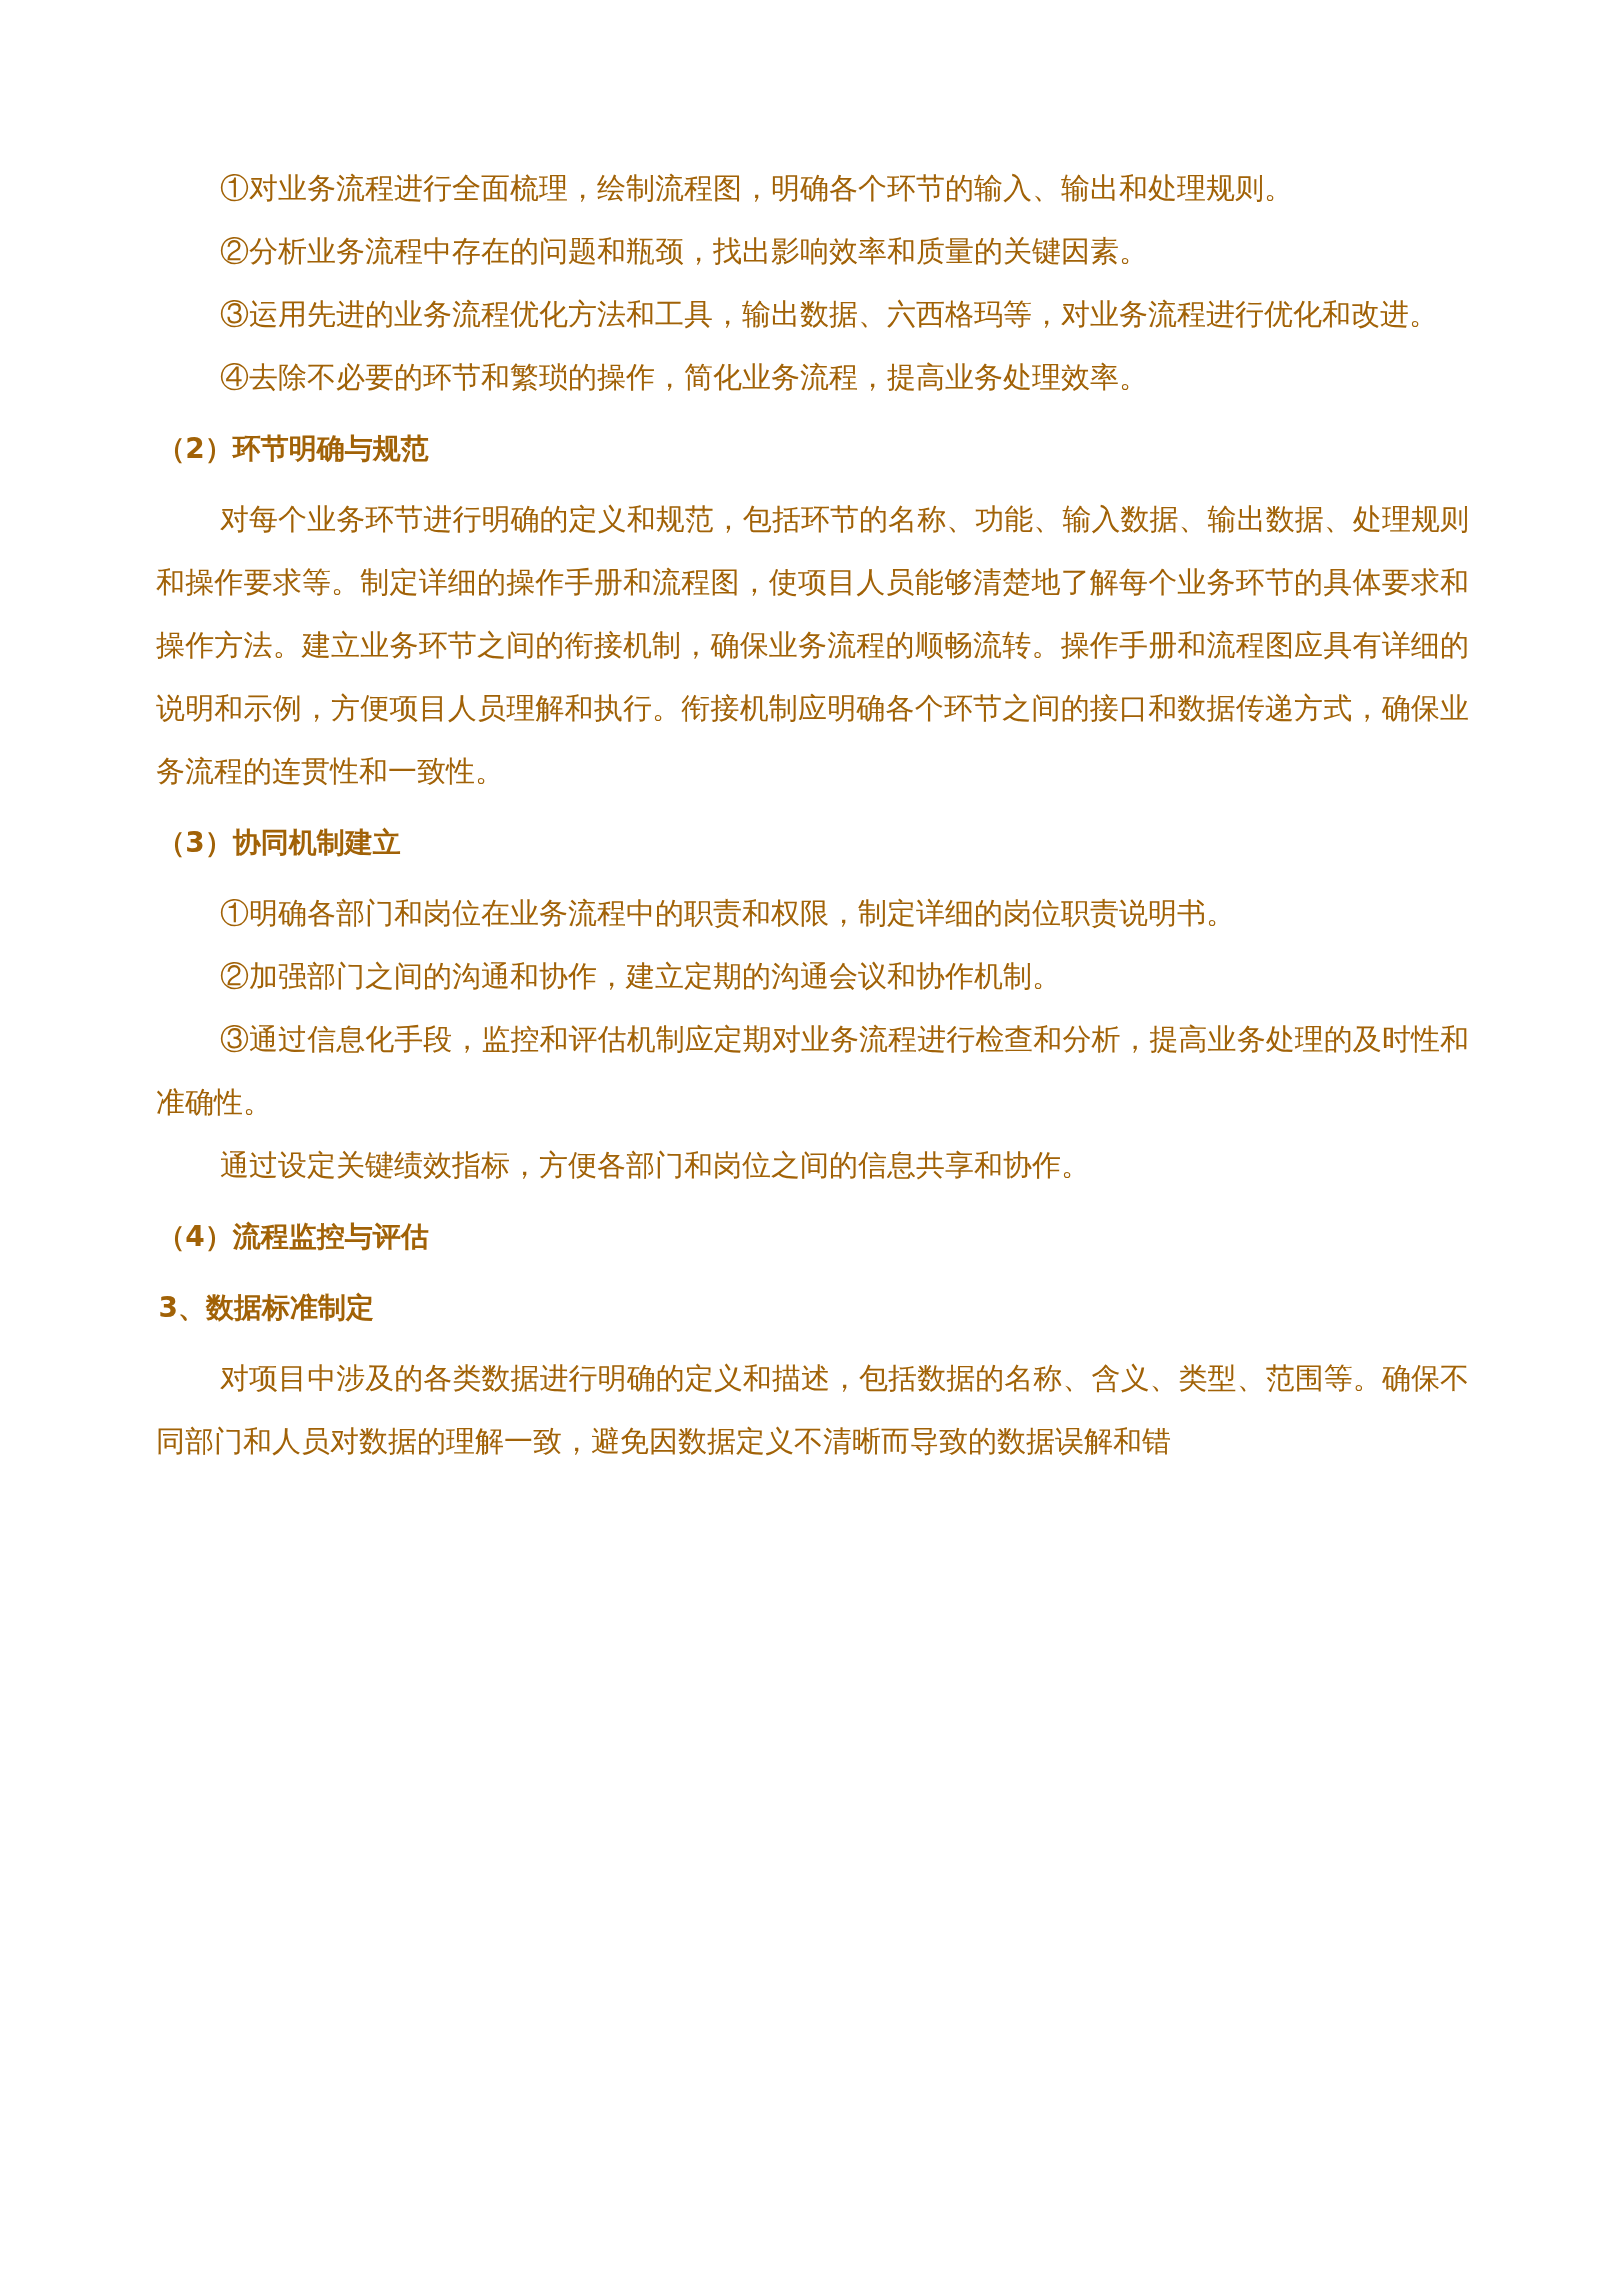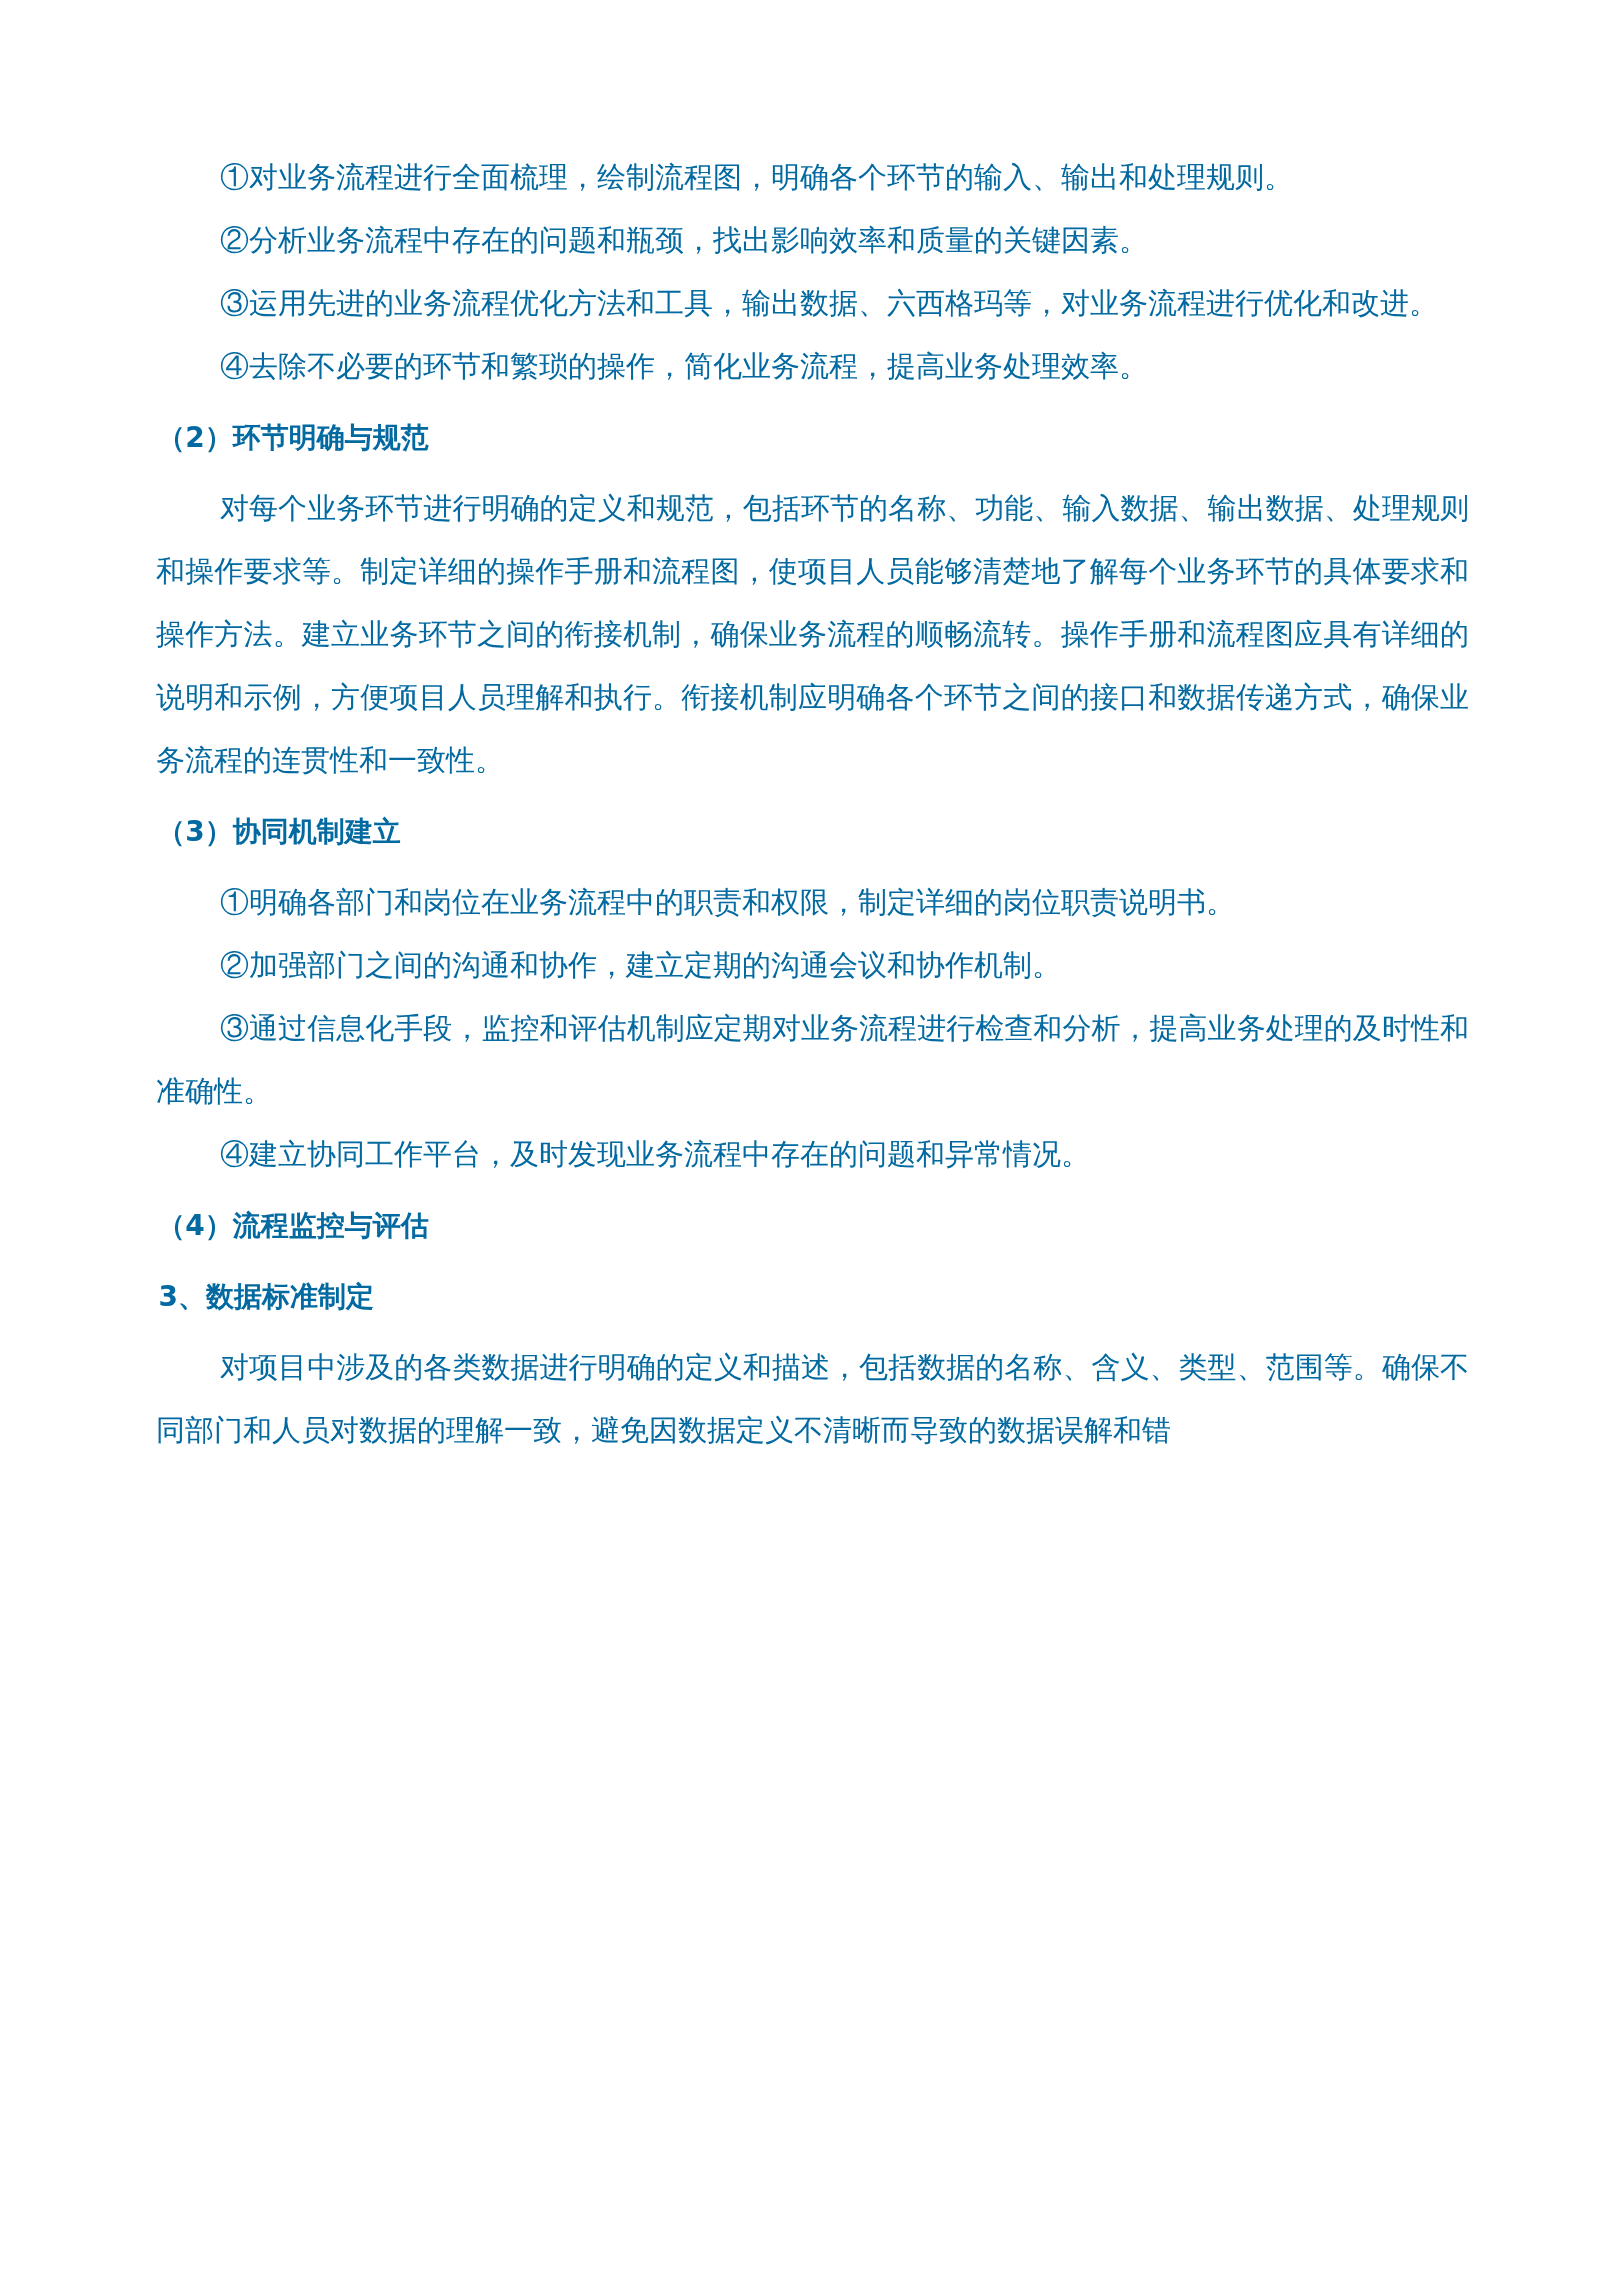--- a/index.html
+++ b/index.html
@@ -1,22 +1,22 @@
 <!DOCTYPE html>
 <html style="font-size:10.5px"><head>
 <meta charset="utf-8">
 <style>
   html, body { margin: 0; padding: 0; background: #ffffff; }
   body { width: 1623px; height: 2295px; position: relative; overflow: hidden; }
   .page {
     position: absolute;
     left: 156px;
-    top: 146px;
+    top: 157px;
     width: 1313px;
-    color: #0369a1;
+    color: #a16207;
     font-family: "DejaVu Serif", "Liberation Serif", serif;
     font-size: 29px;
     line-height: 63px;
   }
   .para { margin: 0; text-indent: 64px; text-align: justify; text-align-last: left; word-break: break-all; }
   .heading {
     margin: 8px;
     font-family: "DejaVu Sans", "Liberation Sans", sans-serif;
     font-weight: bold;
     font-size: 28px;
@@ -33,20 +33,20 @@
   <p class="para">③运用先进的业务流程优化方法和工具，输出数据、六西格玛等，对业务流程进行优化和改进。</p>
   <p class="para">④去除不必要的环节和繁琐的操作，简化业务流程，提高业务处理效率。</p>
 
   <p class="heading sub">（2）环节明确与规范</p>
   <p class="para">对每个业务环节进行明确的定义和规范，包括环节的名称、功能、输入数据、输出数据、处理规则和操作要求等。制定详细的操作手册和流程图，使项目人员能够清楚地了解每个业务环节的具体要求和操作方法。建立业务环节之间的衔接机制，确保业务流程的顺畅流转。操作手册和流程图应具有详细的说明和示例，方便项目人员理解和执行。衔接机制应明确各个环节之间的接口和数据传递方式，确保业务流程的连贯性和一致性。</p>
 
   <p class="heading sub">（3）协同机制建立</p>
   <p class="para">①明确各部门和岗位在业务流程中的职责和权限，制定详细的岗位职责说明书。</p>
   <p class="para">②加强部门之间的沟通和协作，建立定期的沟通会议和协作机制。</p>
   <p class="para">③通过信息化手段，监控和评估机制应定期对业务流程进行检查和分析，提高业务处理的及时性和准确性。</p>
-  <p class="para">④建立协同工作平台，及时发现业务流程中存在的问题和异常情况。</p>
+  <p class="para">通过设定关键绩效指标，方便各部门和岗位之间的信息共享和协作。</p>
 
   <p class="heading sub">（4）流程监控与评估</p>
 
   <p class="heading main">3、数据标准制定</p>
   <p class="para">对项目中涉及的各类数据进行明确的定义和描述，包括数据的名称、含义、类型、范围等。确保不同部门和人员对数据的理解一致，避免因数据定义不清晰而导致的数据误解和错</p>
 </div>
 
 
 </body></html>

